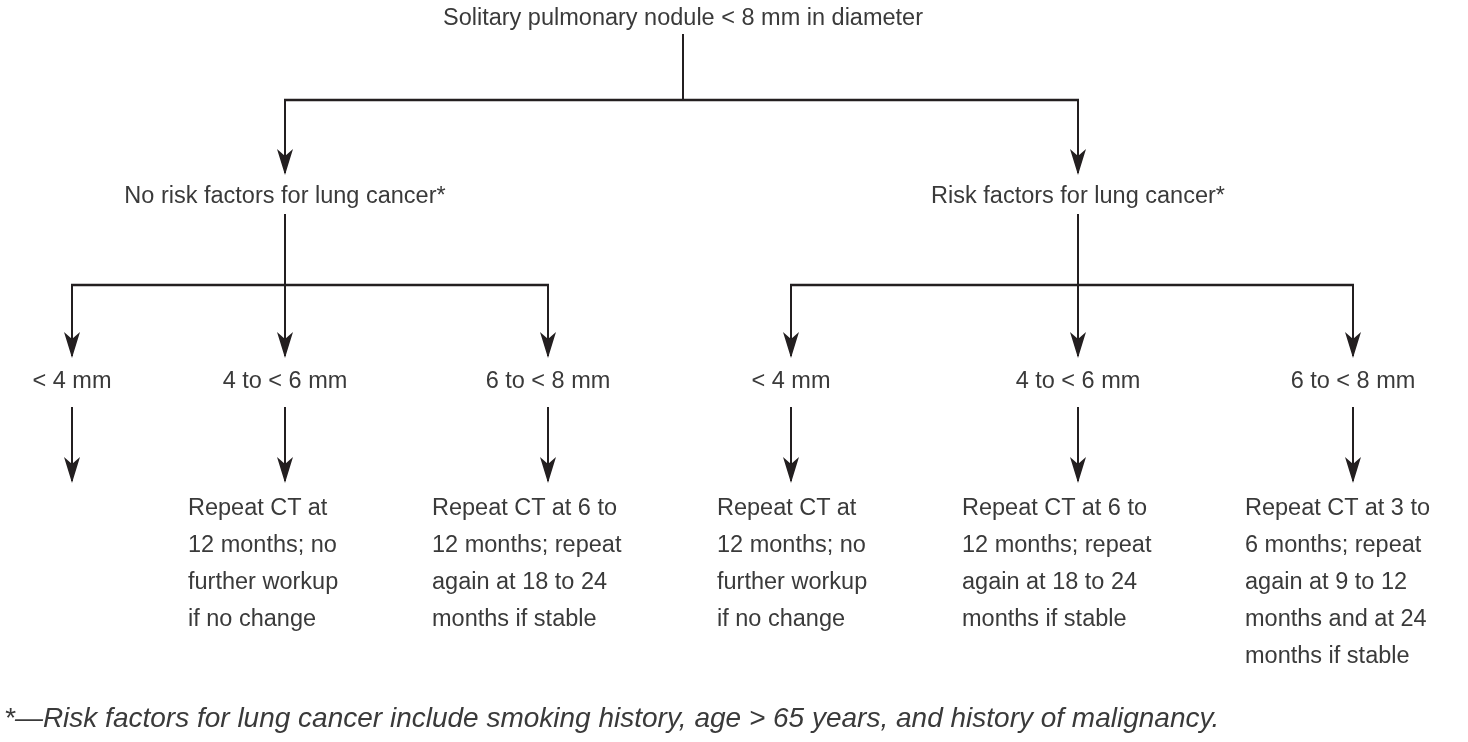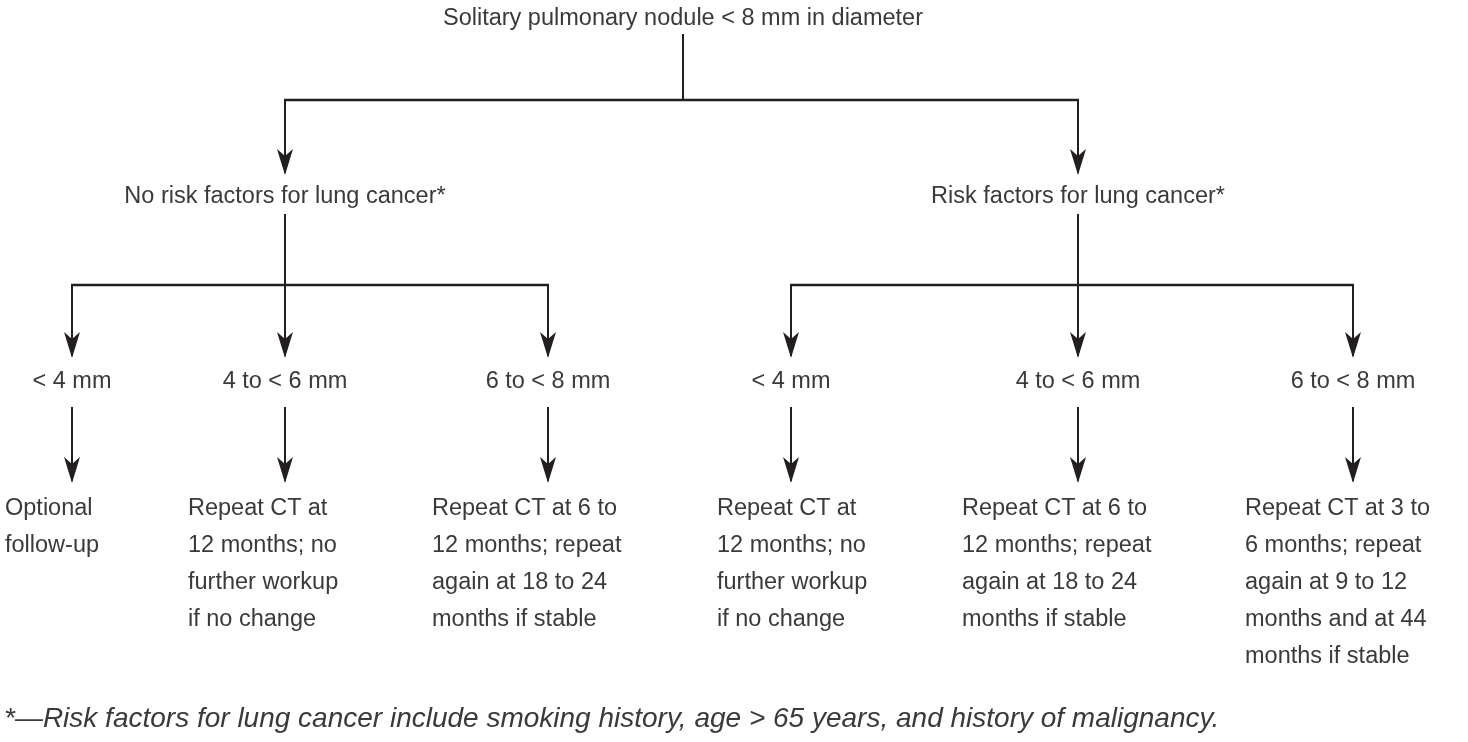--- a/index.html
+++ b/index.html
@@ -66,40 +66,38 @@
   <div class="node centered" style="left:1078px; top:181px;">Risk factors for lung cancer*</div>
 
   <div class="node centered" style="left:72px; top:366px;">&lt; 4 mm</div>
   <div class="node centered" style="left:285px; top:366px;">4 to &lt; 6 mm</div>
   <div class="node centered" style="left:548px; top:366px;">6 to &lt; 8 mm</div>
 
   <div class="node centered" style="left:791px; top:366px;">&lt; 4 mm</div>
   <div class="node centered" style="left:1078px; top:366px;">4 to &lt; 6 mm</div>
   <div class="node centered" style="left:1353px; top:366px;">6 to &lt; 8 mm</div>
 
-  <div class="node outcome" style="left:5px; top:489px;">Optional
-follow-up</div>
   <div class="node outcome" style="left:188px; top:489px;">Repeat CT at
 12 months; no
 further workup
 if no change</div>
   <div class="node outcome" style="left:432px; top:489px;">Repeat CT at 6 to
 12 months; repeat
 again at 18 to 24
 months if stable</div>
 
   <div class="node outcome" style="left:717px; top:489px;">Repeat CT at
 12 months; no
 further workup
 if no change</div>
   <div class="node outcome" style="left:962px; top:489px;">Repeat CT at 6 to
 12 months; repeat
 again at 18 to 24
 months if stable</div>
   <div class="node outcome" style="left:1245px; top:489px;">Repeat CT at 3 to
 6 months; repeat
 again at 9 to 12
-months and at 44
+months and at 24
 months if stable</div>
 
   <div class="footnote" style="left:4px; top:702px;">*—Risk factors for lung cancer include smoking history, age &gt; 65 years, and history of malignancy.</div>
 
 </div>
 
 </body></html>

